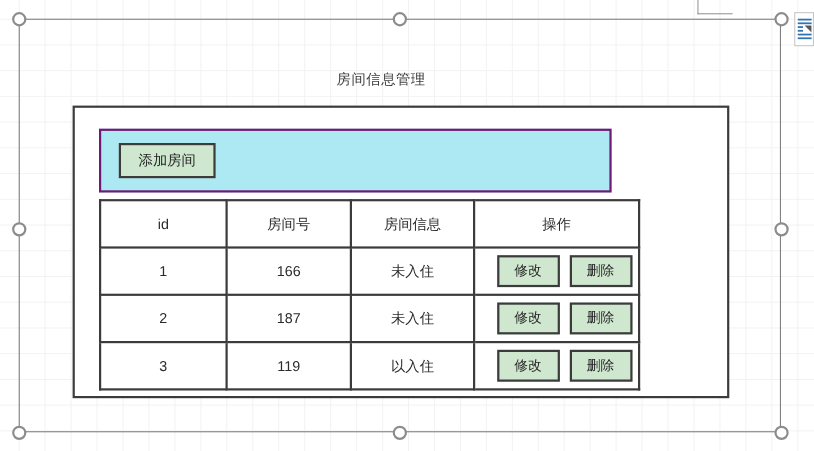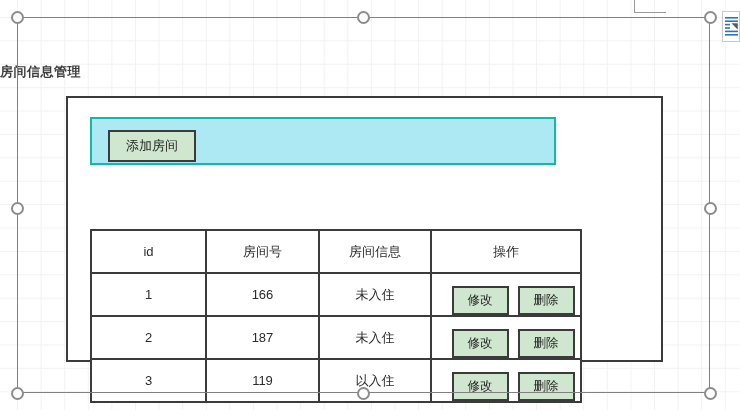--- a/index.html
+++ b/index.html
@@ -83,47 +83,47 @@
     justify-content: center;
   }
   #layout-options svg { display: block; }
 
   
   #mock-title {
     position: absolute;
     left: 0;
     top: 63px;
     width: 693px;
+    text-align: center;
     font-size: 13px;
     color: #3d3d3d;
     letter-spacing: 0.5px;
-    font-weight: bold;
   }
 
   
   #app-frame {
     position: absolute;
     left: 66px;
     top: 96px;
     width: 597px;
     height: 266px;
     border: 2px solid #3b3b3b;
     background: #ffffff;
     box-sizing: border-box;
   }
 
   
   #toolbar {
     position: absolute;
     left: 22px;
     top: 19px;
     width: 466px;
-    height: 48px;
+    height: 58px;
     background: #ade9f2;
-    border: 2px solid #14b8a6;
+    border: 2px solid #701a75;
     box-sizing: border-box;
   }
   #add-room-btn {
     position: absolute;
     left: 16px;
     top: 11px;
     width: 88px;
     height: 32px;
     background: #cfe7cf;
     border: 2px solid #3b3b3b;
@@ -139,21 +139,20 @@
   
   #room-table {
     position: absolute;
     left: 22px;
     top: 83px;
     width: 490px;
     border-collapse: collapse;
     border: 2px solid #3b3b3b;
     background: #ffffff;
     table-layout: fixed;
-    margin-top: 48px;
   }
   #room-table td, #room-table th {
     border: 2px solid #3b3b3b;
     text-align: center;
     vertical-align: middle;
     font-size: 13px;
     color: #2b2b2b;
     font-weight: normal;
     padding: 0;
     height: 41px;
@@ -161,21 +160,21 @@
   .col-id    { width: 115px; }
   .col-no    { width: 113px; }
   .col-info  { width: 112px; }
   .col-ops   { width: 150px; }
 
   .ops-cell {
     padding: 0 !important;
   }
   .ops-wrap {
     display: flex;
-    align-items: flex-end;
+    align-items: center;
     justify-content: center;
     gap: 9px;
     height: 100%;
     padding-left: 14px;
   }
   .op-btn {
     width: 57px;
     height: 29px;
     background: #cfe7cf;
     border: 2px solid #3b3b3b;

